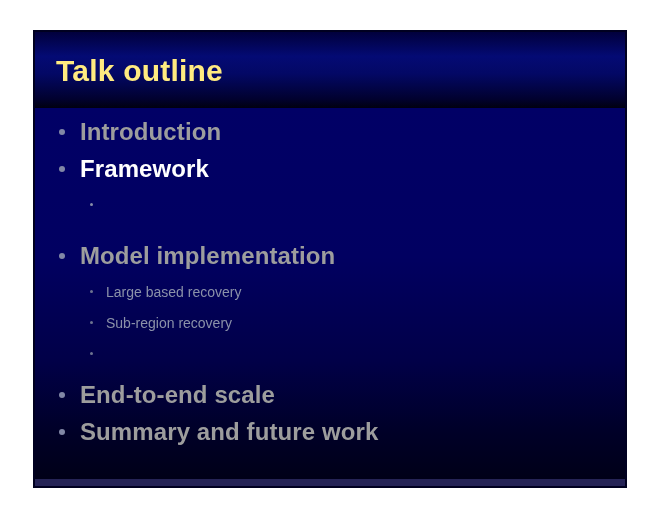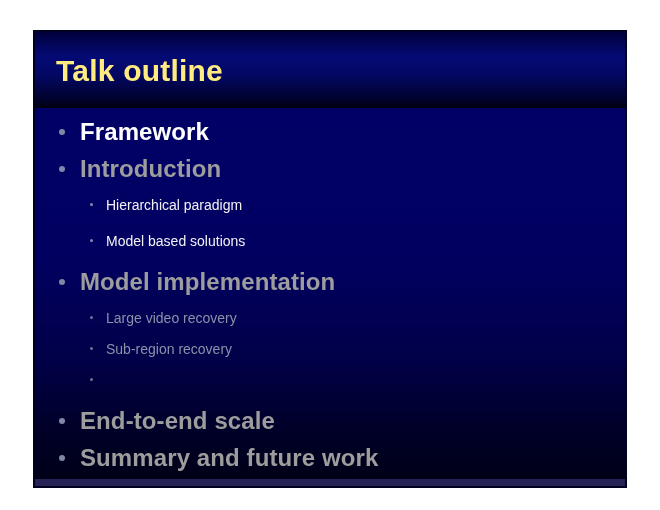--- a/index.html
+++ b/index.html
@@ -169,59 +169,54 @@
       <div id="title-band">
         <div id="title-text">Talk outline</div>
       </div>
 
       <div id="body-area">
 
         <div id="outline">
 
           <div class="gap-sm"></div>
 
+          <div class="l1 dim">
+            <span class="dot"></span>
+            <span class="txt">Introduction</span>
+          </div>
+
           <div class="l1 active">
             <span class="dot"></span>
             <span class="txt">Framework</span>
           </div>
 
-          <div class="l1 dim">
-            <span class="dot"></span>
-            <span class="txt">Introduction</span>
-          </div>
-
           <div class="gap-sm"></div>
 
           <div class="l2 active">
             <span class="dot"></span>
-            <span class="txt">Hierarchical paradigm</span>
-          </div>
-
-          <div class="gap-sm"></div>
-
-
-          <div class="gap-sm"></div>
-
-          <div class="l2 active">
-            <span class="dot"></span>
-            <span class="txt">Model based solutions</span>
-          </div>
+          </div>
+
+          <div class="gap-sm"></div>
+
+
+          <div class="gap-sm"></div>
+
 
           <div class="gap-md"></div>
 
           <div class="l1 dim">
             <span class="dot"></span>
             <span class="txt">Model implementation</span>
           </div>
 
           <div class="gap-sm"></div>
 
           <div class="l2 dim">
             <span class="dot"></span>
-            <span class="txt">Large video recovery</span>
+            <span class="txt">Large based recovery</span>
           </div>
 
           <div class="gap-sm"></div>
 
           <div class="l2 dim">
             <span class="dot"></span>
             <span class="txt">Sub-region recovery</span>
           </div>
 
           <div class="gap-sm"></div>

